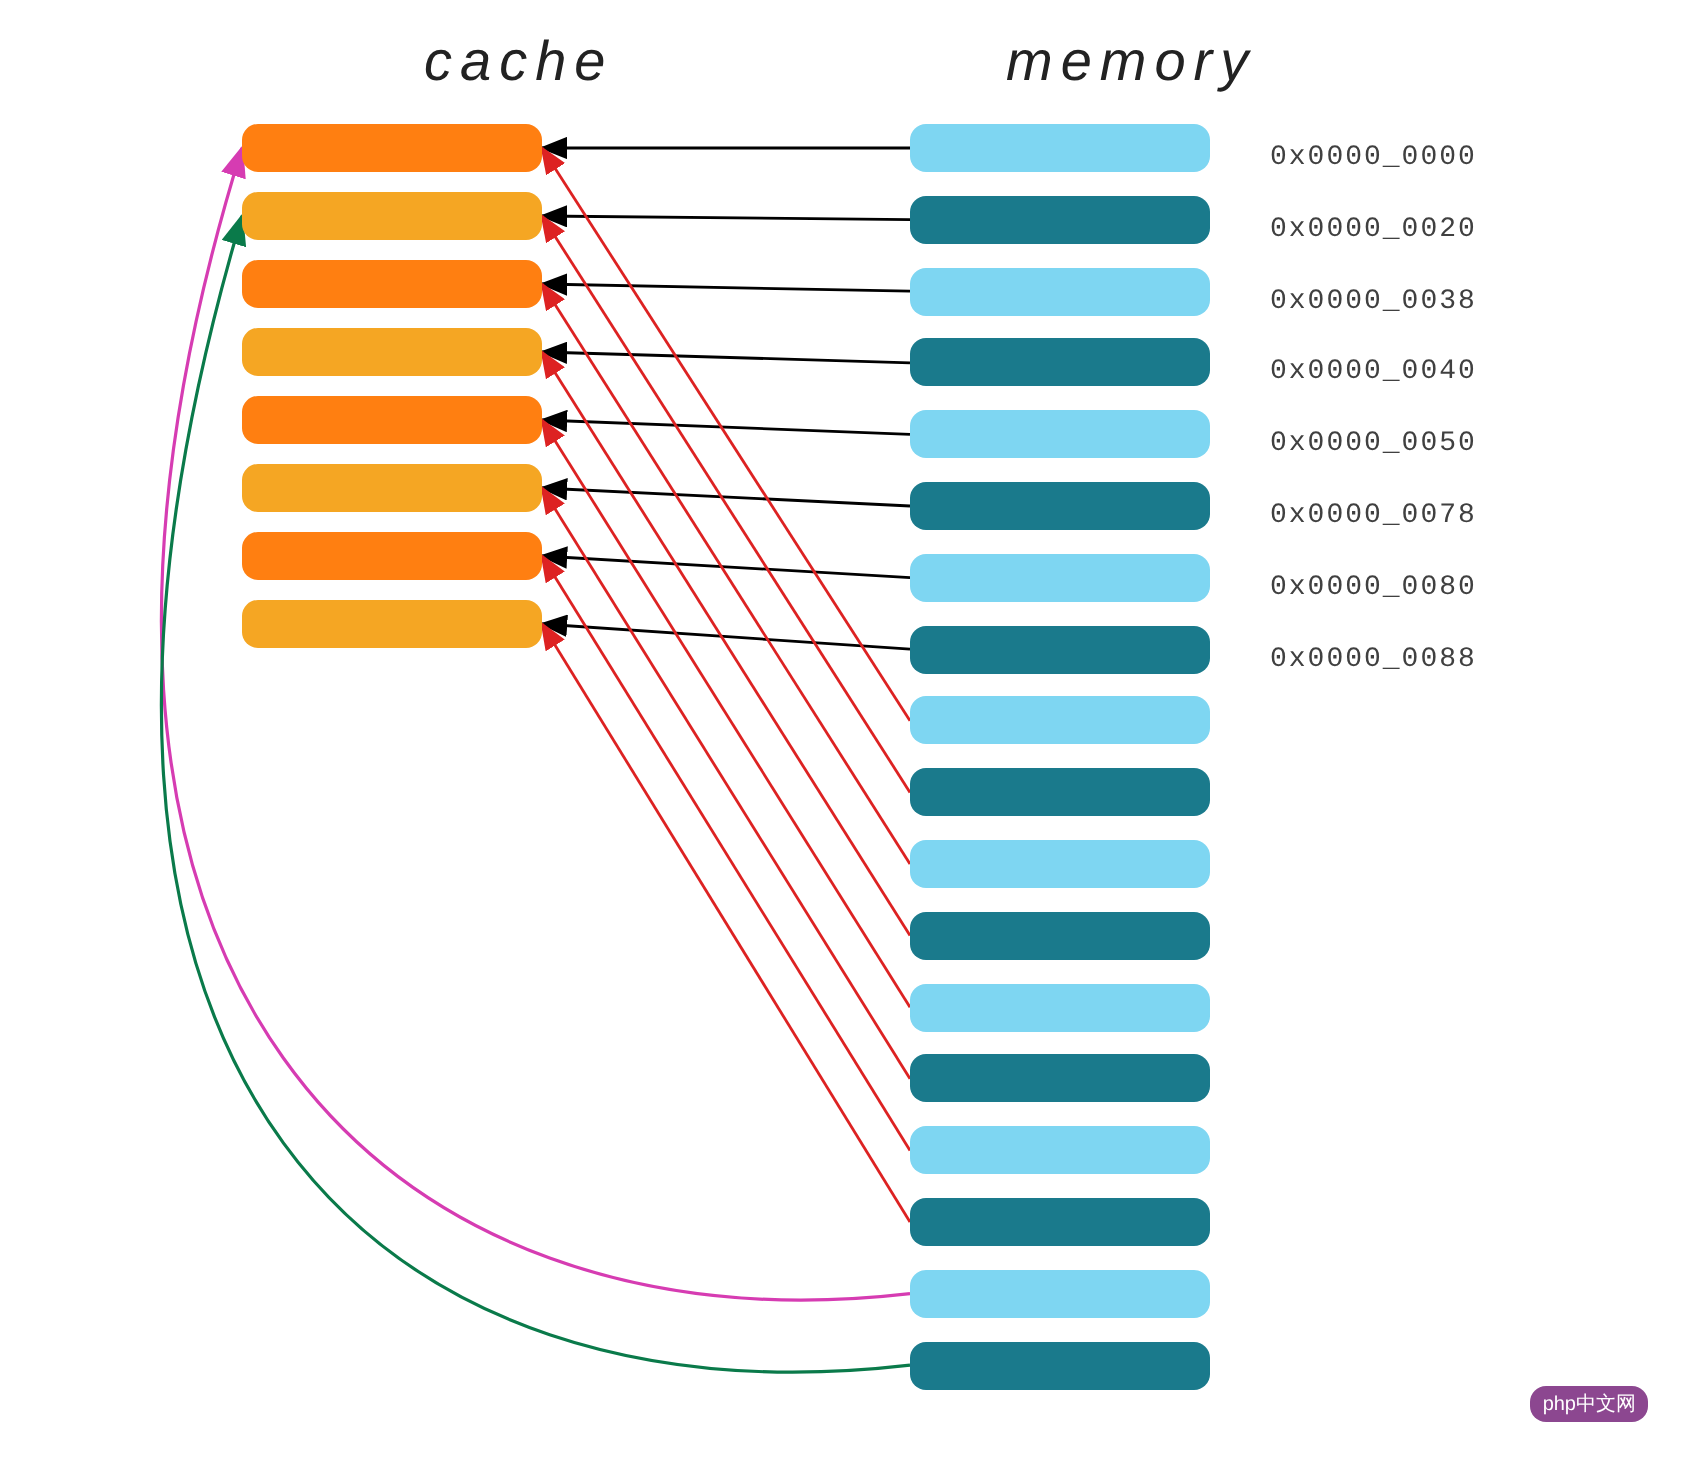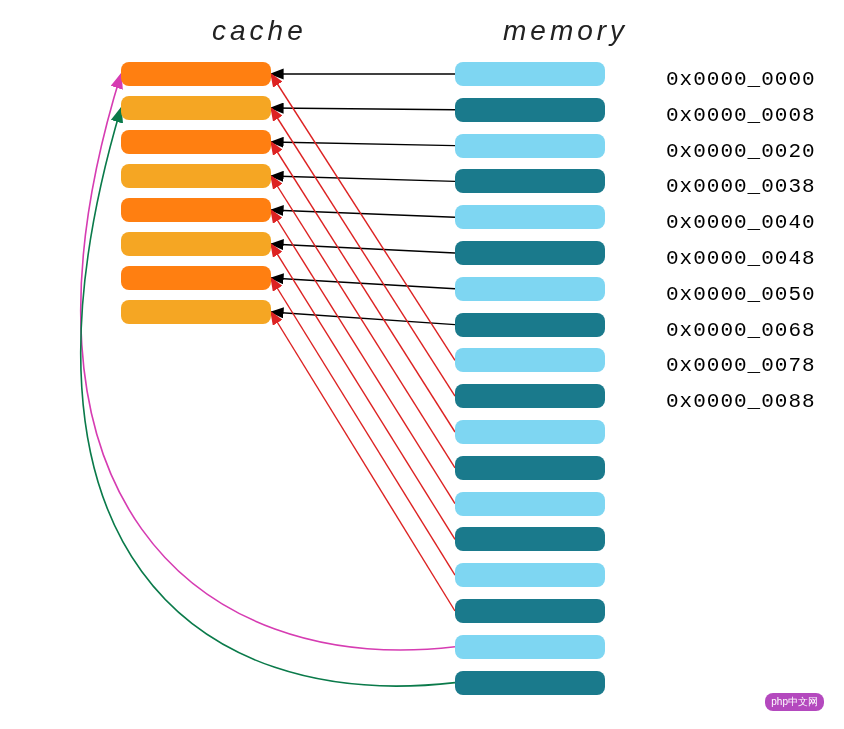--- a/index.html
+++ b/index.html
@@ -32,37 +32,36 @@
     }
     .memory-block {
       width: 150px;
       left: 455px;
     }
     .addresses {
       position: absolute;
       left: 635px;
       top: 62px;
       font-family: 'Courier New', monospace;
-      font-size: 21px;
+      font-size: 14px;
       line-height: 35.8px;
-      color: #000000;
+      color: #404040;
       letter-spacing: 1px;
-      margin-left: 31px;
     }
     .svg-lines {
       position: absolute;
       top: 0; left: 0;
       width: 844px; height: 729px;
       pointer-events: none;
     }
     .watermark {
       position: absolute;
       right: 20px;
       bottom: 18px;
-      background: #a21caf;
+      background: #701a75;
       color: #fff;
       font-size: 10px;
       padding: 2px 6px;
       border-radius: 8px;
       font-family: Arial, sans-serif;
       opacity: 0.8;
     }
   </style>
 </head>
 <body>
@@ -135,25 +134,23 @@
       <div class="block memory-block" style="top: 491.6px; background: rgb(126, 214, 242);"></div>
       <div class="block memory-block" style="top: 527.4px; background: rgb(26, 122, 140);"></div>
       <div class="block memory-block" style="top: 563.2px; background: rgb(126, 214, 242);"></div>
       <div class="block memory-block" style="top: 599px; background: rgb(26, 122, 140);"></div>
       <div class="block memory-block" style="top: 634.8px; background: rgb(126, 214, 242);"></div>
       <div class="block memory-block" style="top: 670.6px; background: rgb(26, 122, 140);"></div>
     </div>
 
   <div class="addresses" id="address-list">
       <div>0x0000_0000</div>
-      <div>0x0000_0008</div>
       <div>0x0000_0020</div>
       <div>0x0000_0038</div>
       <div>0x0000_0040</div>
-      <div>0x0000_0048</div>
       <div>0x0000_0050</div>
-      <div>0x0000_0068</div>
       <div>0x0000_0078</div>
+      <div>0x0000_0080</div>
       <div>0x0000_0088</div>
     </div>
 
   <div class="watermark">php中文网</div>
 </div>
 
 </body></html>

